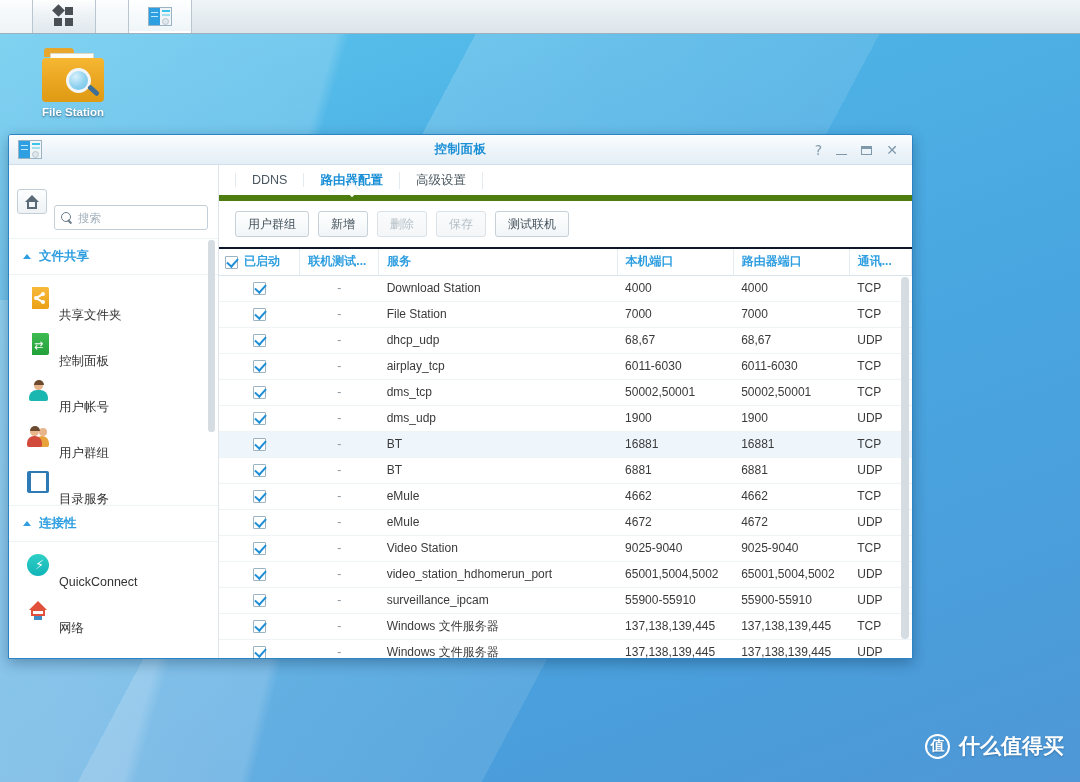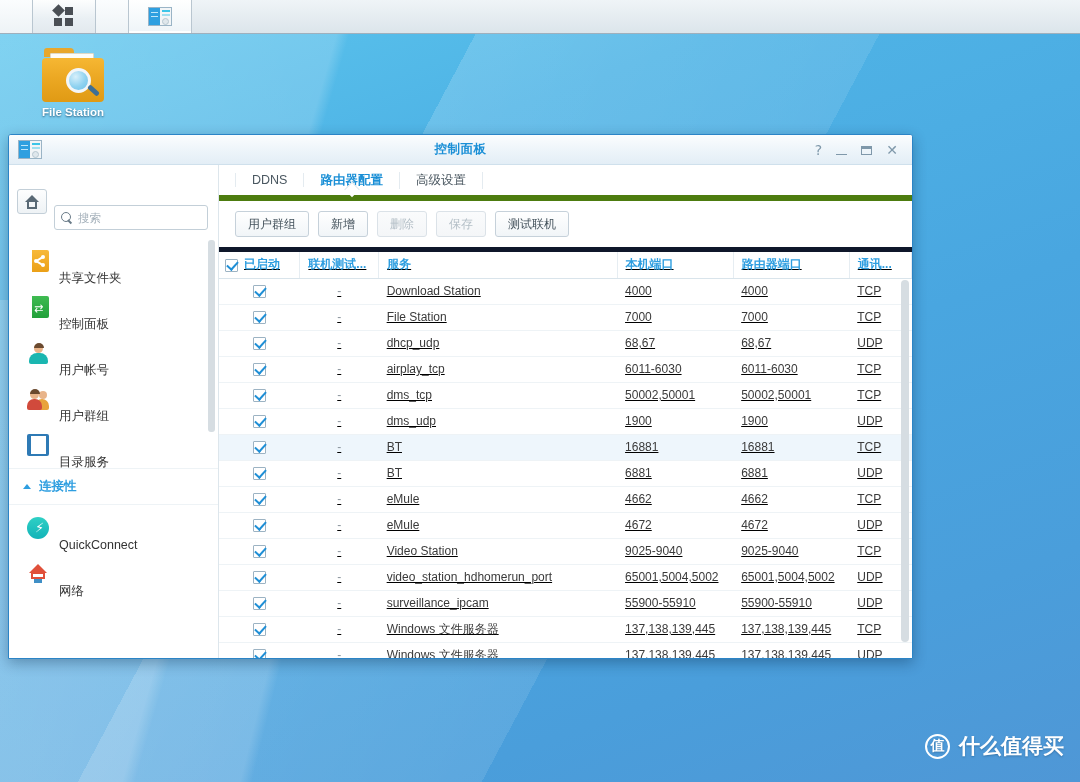--- a/index.html
+++ b/index.html
@@ -251,21 +251,21 @@
   .tbtn {
     height: 26px; padding: 0 12px; border: 1px solid #c6d1da; border-radius: 3px;
     background: linear-gradient(180deg,#ffffff 0%,#f1f5f8 100%);
     font-size: 12px; color: #44525c; cursor: pointer;
     font-family: "Liberation Sans", sans-serif;
     display:flex; align-items:center;
   }
   .tbtn.disabled { color: #b4bfc7; background: linear-gradient(180deg,#fafbfc 0%,#f4f6f8 100%); border-color:#dbe2e8; cursor: default; }
 
   
-  #table-wrap { flex: 1; min-height: 0; position: relative; overflow: hidden; border-top:5px solid #0f172a;text-decoration:underline;}
+  #table-wrap { flex: 1; min-height: 0; position: relative; overflow: hidden; border-top:2px solid #0f172a;}
   table { width: 100%; border-collapse: collapse; table-layout: fixed; }
   thead th {
     height: 26px; font-size: 12px; color: #2e9ee0; font-weight: bold;
     text-align: left; padding: 0 8px; border-right: 1px solid #e6edf2;
     border-bottom: 1px solid #d9e4eb; background: #fff; white-space: nowrap; overflow:hidden;
     cursor: pointer;
   }
   thead th.c-en { padding-left: 6px; }
   tbody td {
     height: 26px; font-size: 12px; color: #3a3a3a; padding: 0 8px;
@@ -376,20 +376,24 @@
               <i class="base"></i>
             </span>
         </div>
         <div id="search-wrap">
           <span class="mag"></span>
           <input id="search-input" value="" placeholder="搜索" style="">
         </div>
       </div>
 
       <div id="side-scroll">
+        <div class="side-group">
+          <span class="caret-up"></span>
+          <span>文件共享</span>
+        </div>
 
         <div class="side-item">
           <span class="si-ic ic-share">
               <span class="g">
                 <i></i>
                 <i></i>
                 <i></i>
               </span>
             </span>
           <span class="lbl">共享文件夹</span>

